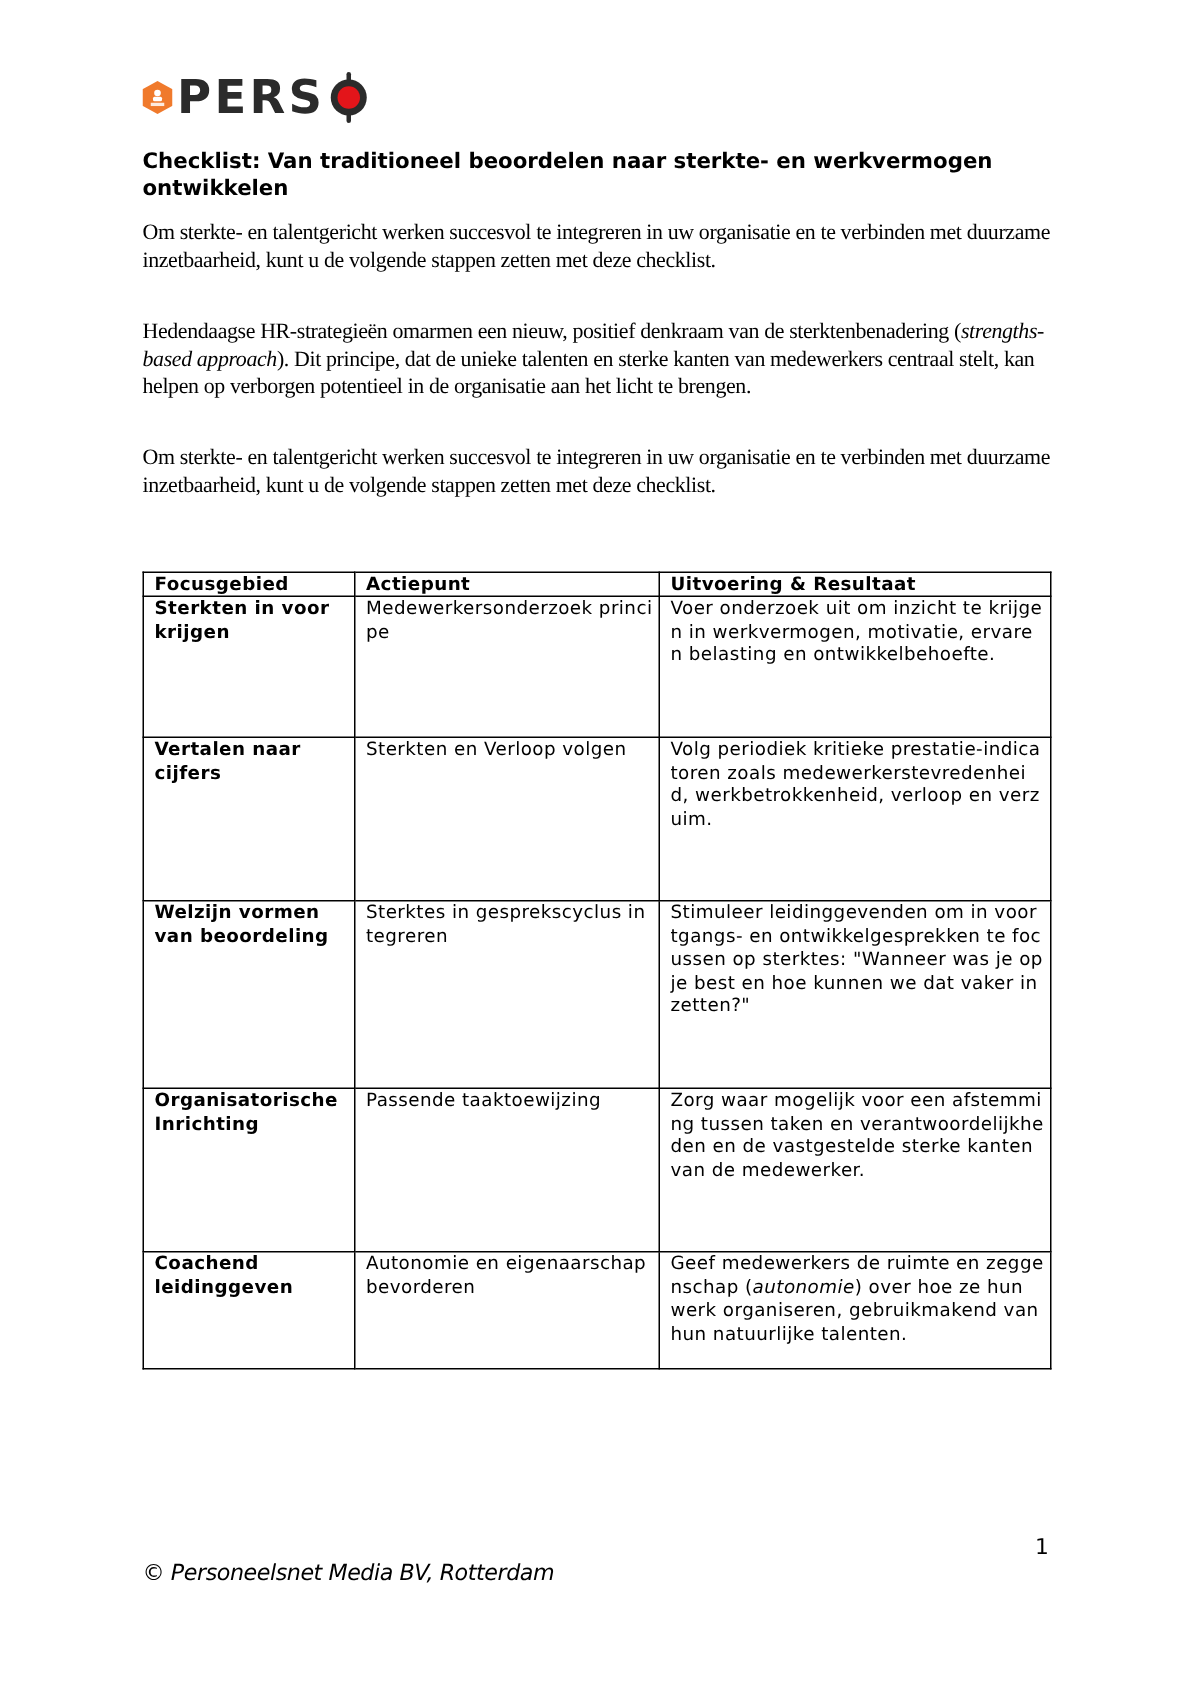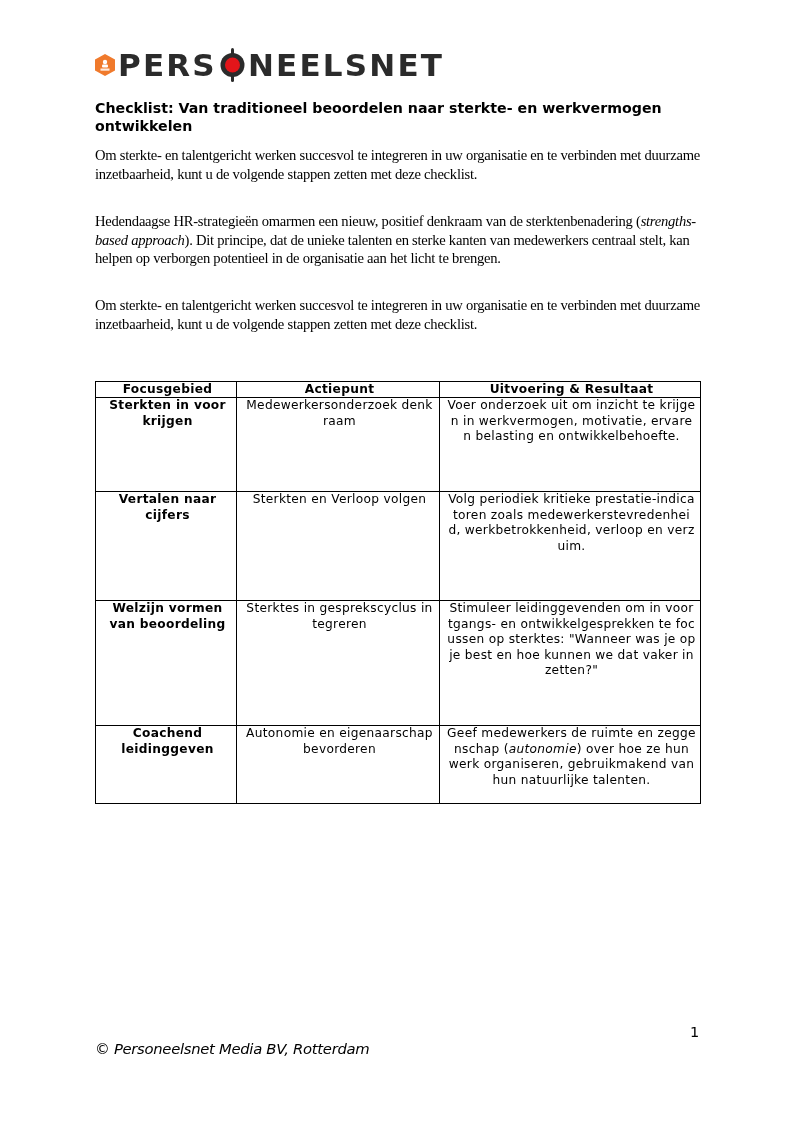--- a/index.html
+++ b/index.html
@@ -36,21 +36,21 @@
     .para i { font-style: italic; }
     #p1 { top: 146px; }
     #p2 { top: 212px; }
     #p3 { top: 296px; }
     table.checklist {
       position: absolute; left: 95px; top: 381px; width: 605px;
       border-collapse: collapse; table-layout: fixed;
       font-size: 12.2px; line-height: 15.6px; letter-spacing: 0.3px;
     }
     table.checklist td, table.checklist th {
-      border: 1px solid #000; vertical-align: top; padding: 0 4px 0 7px; text-align: center;
+      border: 1px solid #000; vertical-align: top; padding: 0 4px 0 7px; text-align: left;
       overflow: hidden; word-break: break-all;
     }
     table.checklist th { font-weight: bold; height: 15px; line-height: 15px; }
     td.focus { font-weight: bold; }
     col.c1 { width: 141px; } col.c2 { width: 203px; } col.c3 { width: 261px; }
     td.result { word-break: normal; }
     td.action { word-break: normal; }
     .page-num {
       position: absolute; left: 690px; top: 1024px; font-size: 14.5px;
     }
@@ -73,21 +73,20 @@
   </span>
   <span class="logo-text">
     <span>PERS</span>
     <span class="logo-o">
       <svg width="27" height="36" viewBox="0 0 27 36">
         <rect x="12" y="1" width="3" height="34" rx="1.5" fill="#2b2b2b"></rect>
         <circle cx="13.5" cy="18" r="12" fill="#2b2b2b"></circle>
         <circle cx="13.5" cy="18" r="7.5" fill="#e3151a"></circle>
       </svg>
     </span>
-    <span>NEELSNET</span>
   </span>
 </div>
 
 <h1 class="title">Checklist: Van traditioneel beoordelen naar sterkte- en werkvermogen ontwikkelen</h1>
 
 <p class="para" id="p1">Om sterkte- en talentgericht werken succesvol te integreren in uw organisatie en te verbinden met duurzame inzetbaarheid, kunt u de volgende stappen zetten met deze checklist.</p>
 <p class="para" id="p2"><span>Hedendaagse HR-strategieën omarmen een nieuw, positief denkraam van de sterktenbenadering (</span><i>strengths-based approach</i><span>). Dit principe, dat de unieke talenten en sterke kanten van medewerkers centraal stelt, kan helpen op verborgen potentieel in de organisatie aan het licht te brengen.</span></p>
 <p class="para" id="p3">Om sterkte- en talentgericht werken succesvol te integreren in uw organisatie en te verbinden met duurzame inzetbaarheid, kunt u de volgende stappen zetten met deze checklist.</p>
 
 <table class="checklist">
@@ -99,32 +98,37 @@
   <thead>
     <tr>
       <th>Focusgebied</th>
       <th>Actiepunt</th>
       <th>Uitvoering &amp; Resultaat</th>
     </tr>
   </thead>
   <tbody>
     <tr style="height:94px">
       <td class="focus" style="word-break:normal">Sterkten in voor krijgen</td>
-      <td class="action">Medewerkersonderzoek denkraam</td>
+      <td class="action">Medewerkersonderzoek principe</td>
       <td class="result">Voer onderzoek uit om inzicht te krijgen in werkvermogen, motivatie, ervaren belasting en ontwikkelbehoefte.</td>
     </tr>
     <tr style="height:109px">
       <td class="focus" style="word-break:normal">Vertalen naar cijfers</td>
       <td class="action">Sterkten en Verloop volgen</td>
       <td class="result">Volg periodiek kritieke prestatie-indicatoren zoals medewerkerstevredenheid, werkbetrokkenheid, verloop en verzuim.</td>
     </tr>
     <tr style="height:125px">
       <td class="focus" style="word-break:normal">Welzijn vormen van beoordeling</td>
       <td class="action">Sterktes in gesprekscyclus integreren</td>
       <td class="result">Stimuleer leidinggevenden om in voortgangs- en ontwikkelgesprekken te focussen op sterktes: "Wanneer was je op je best en hoe kunnen we dat vaker inzetten?"</td>
+    </tr>
+    <tr style="height:109px">
+      <td class="focus">Organisatorische Inrichting</td>
+      <td class="action">Passende taaktoewijzing</td>
+      <td class="result">Zorg waar mogelijk voor een afstemming tussen taken en verantwoordelijkheden en de vastgestelde sterke kanten van de medewerker.</td>
     </tr>
     <tr style="height:78px">
       <td class="focus" style="word-break:normal">Coachend leidinggeven</td>
       <td class="action">Autonomie en eigenaarschap bevorderen</td>
       <td class="result"><span>Geef medewerkers de ruimte en zeggenschap (</span><i>autonomie</i><span>) over hoe ze hun werk organiseren, gebruikmakend van hun natuurlijke talenten.</span></td>
     </tr>
   </tbody>
 </table>
 
 <div class="page-num">1</div>

